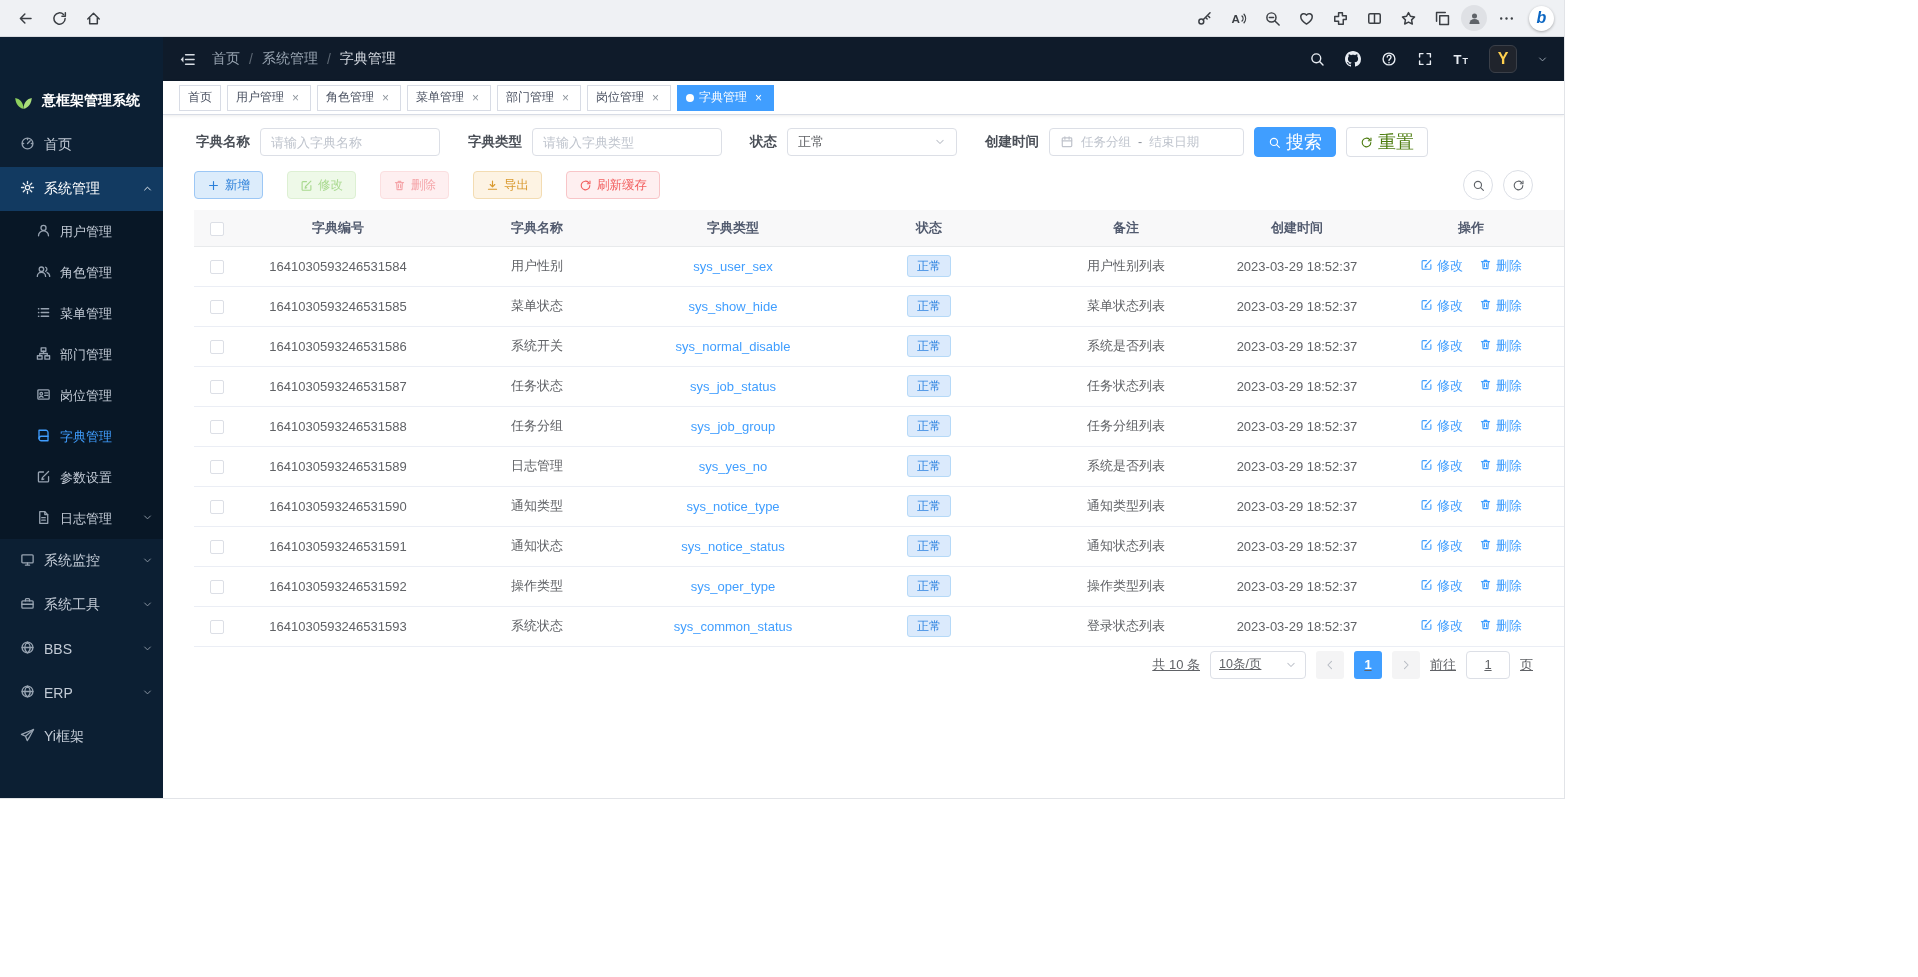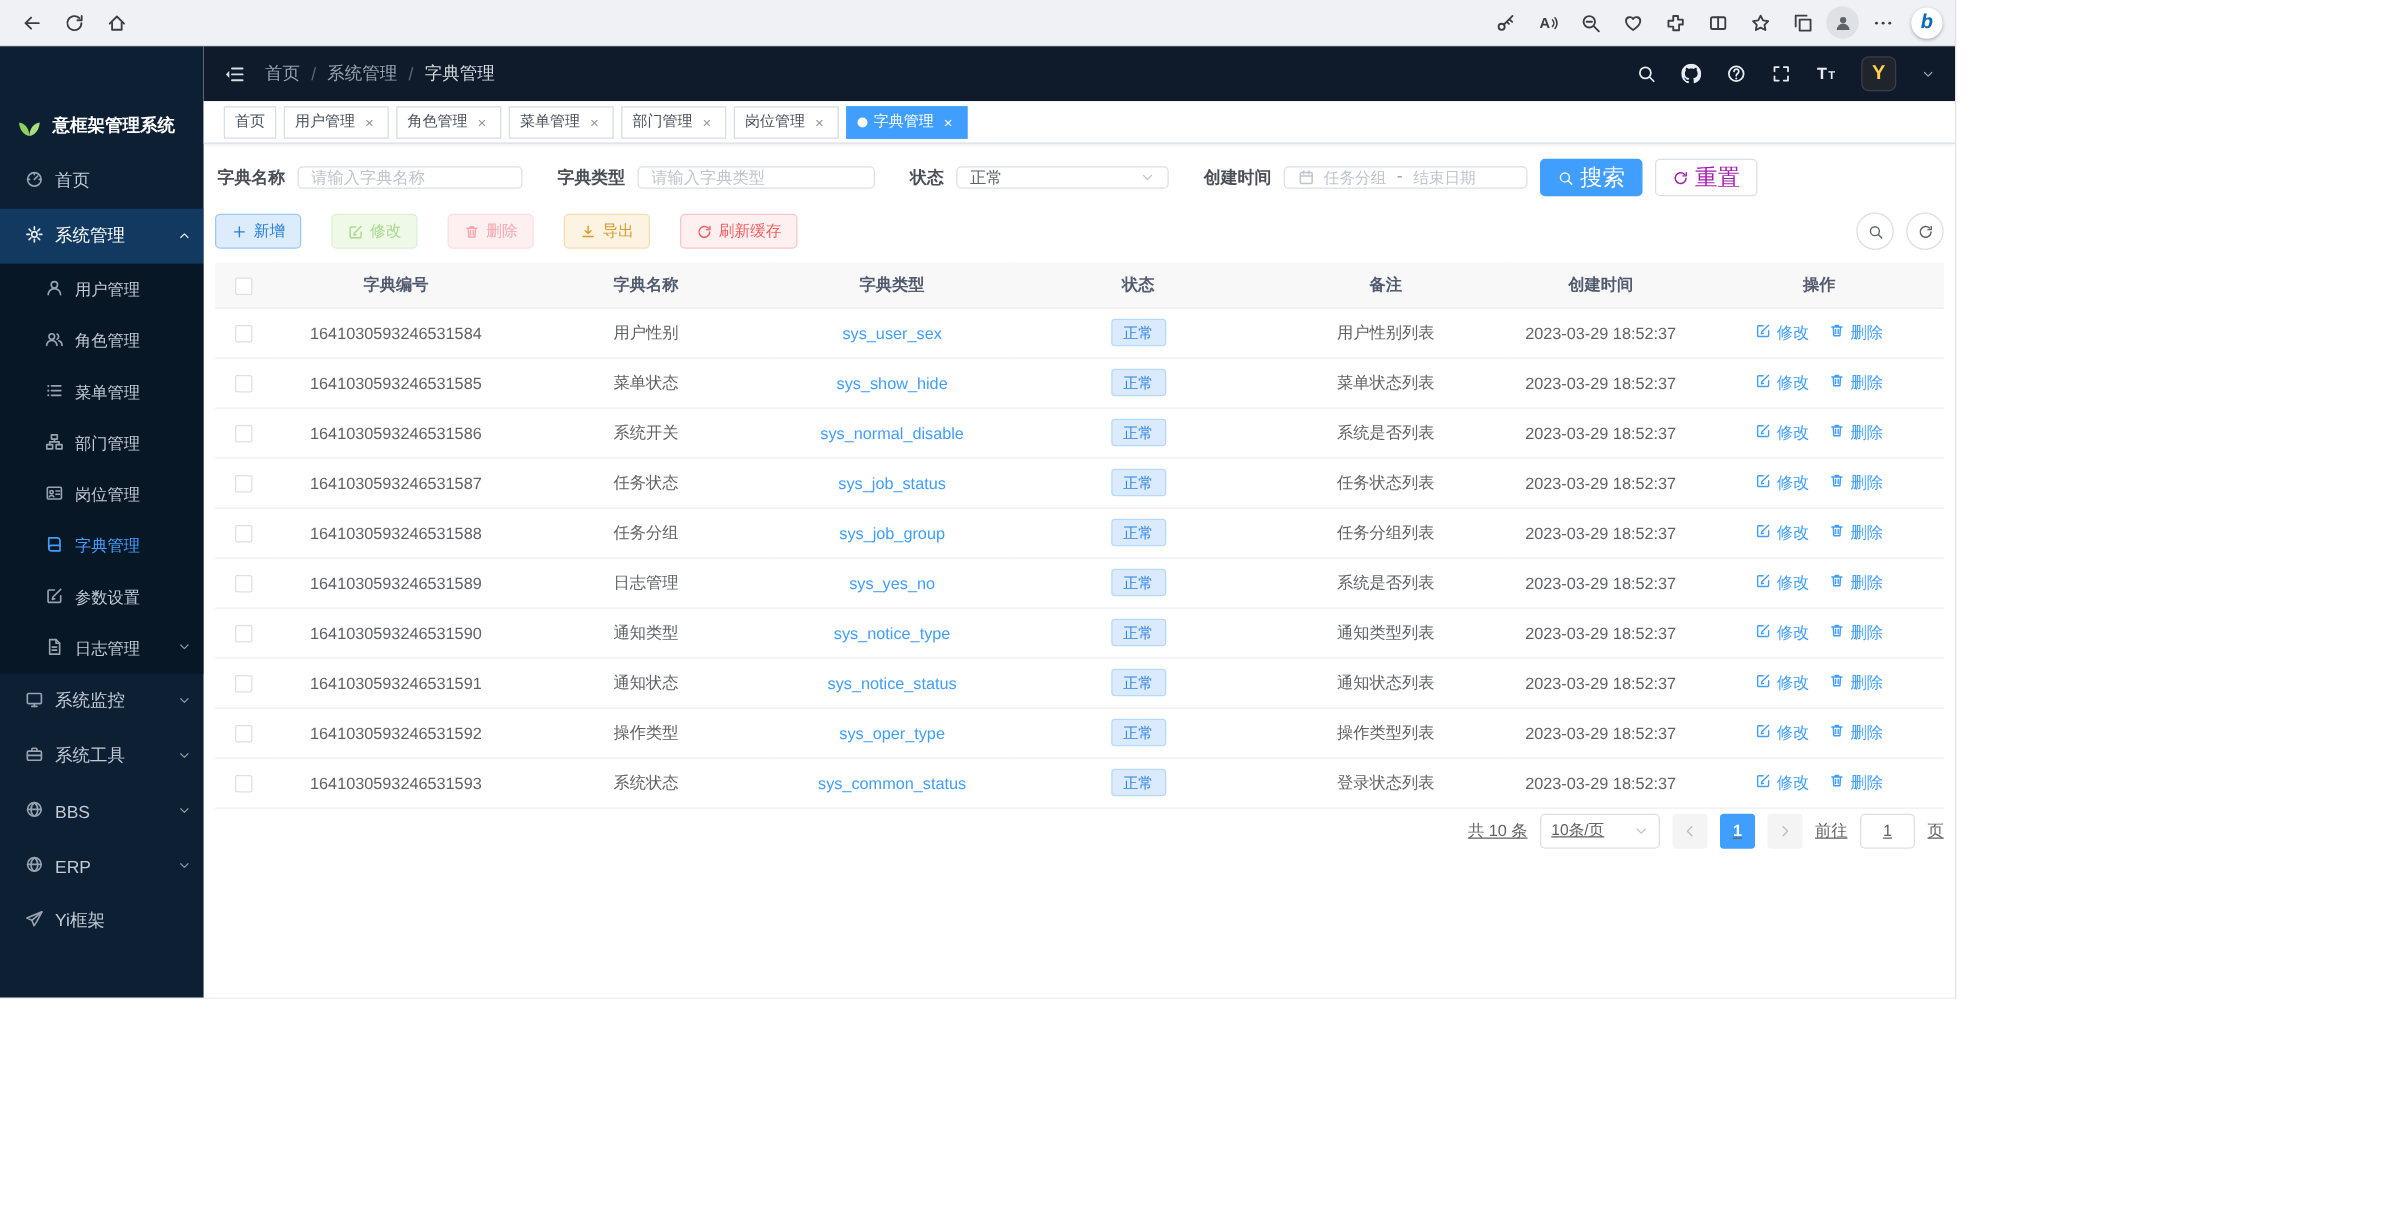--- a/index.html
+++ b/index.html
@@ -73,43 +73,43 @@
          border:1px solid #d8dce5; background:#fff; color:#495060; font-size:12px; cursor:pointer;
          white-space:nowrap; }
   .tab .dot { width:8px; height:8px; border-radius:50%; background:#fff; display:none; }
   .tab.active { background:#409eff; border-color:#409eff; color:#fff; }
   .tab.active .dot { display:inline-block; }
   .tab .x { font-size:12px; line-height:1; color:#90979e; width:13px; height:13px;
             display:inline-flex; align-items:center; justify-content:center; border-radius:50%; }
   .tab.active .x { color:#fff; }
 
   
-  .content { flex:1; padding:12px 9px; overflow:hidden; }
+  .content { flex:1; padding:12px 31px; overflow:hidden; }
 
   .filter-row { display:flex; align-items:center; gap:10px; }
   .f-label { font-size:13.5px; font-weight:bold; color:#4a4f57; white-space:nowrap; margin-left:18px; }
   .filter-row > .f-label:first-child { margin-left:2px; }
-  .f-input { height:18px; border:1px solid #dcdfe6; border-radius:4px; background:#fff;
+  .f-input { height:28px; border:1px solid #dcdfe6; border-radius:4px; background:#fff;
              font-size:13px; color:#606266; padding:0 10px;
-             font-family:Liberation Mono, monospace; }
+             font-family:Liberation Sans, sans-serif; }
   input.f-input { outline:none; }
   input.f-input::placeholder { color:#bfc4cd; }
   .w180 { width:180px; } .w190 { width:190px; } .w170 { width:170px; }
   .select { display:flex; align-items:center; justify-content:space-between; cursor:pointer; }
   .sel-caret { color:#c0c4cc; } .sel-caret svg { width:12px; height:12px; }
   .daterange { width:195px; display:flex; align-items:center; gap:7px; font-size:12.5px; cursor:pointer; }
   .daterange .cal { color:#c0c4cc; } .cal svg { width:14px; height:14px; }
   .daterange .ph { color:#bfc4cd; } .daterange .dash { color:#8a9099; }
 
   .btn { height:30px; border-radius:4px; border:1px solid transparent; padding:0 13px;
          display:inline-flex; align-items:center; gap:5px; font-size:18px; cursor:pointer;
          font-family:inherit; }
   .bsvg svg { width:13px; height:13px; }
   .btn-search { background:#409eff; border-color:#409eff; color:#fff; }
-  .btn-reset { background:#fff; border-color:#dcdfe6; color:#a21caf;text-align:center; }
+  .btn-reset { background:#fff; border-color:#dcdfe6; color:#4d7c0f;text-align:center; }
 
   .toolbar { margin-top:13px; display:flex; align-items:center; gap:24px; }
   .tbtn { height:28px; border-radius:4px; padding:0 12px; font-size:12.5px; display:inline-flex;
           align-items:center; gap:5px; border:1px solid; cursor:pointer; font-family:inherit; }
   .tbtn-add    { background:#dcecfb; border-color:#9cc7f5; color:#2b7fd9; }
   .tbtn-edit   { background:#eef9e8; border-color:#ddf0d3; color:#a9d98f; cursor:not-allowed; }
   .tbtn-del    { background:#feeff0; border-color:#fbdfe0; color:#f5a6aa; cursor:not-allowed; }
   .tbtn-export { background:#fdf3e3; border-color:#f3dcb2; color:#d9992e; }
   .tbtn-cache  { background:#feeff0; border-color:#f8c5c8; color:#f25f5f; }
   .toolbar-right { margin-left:auto; display:flex; gap:10px; }

